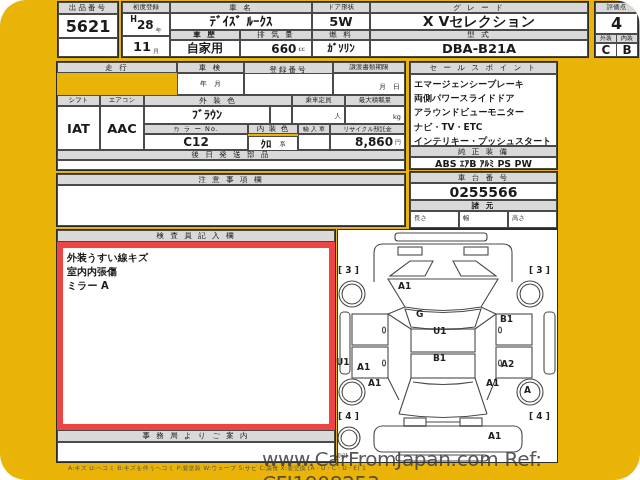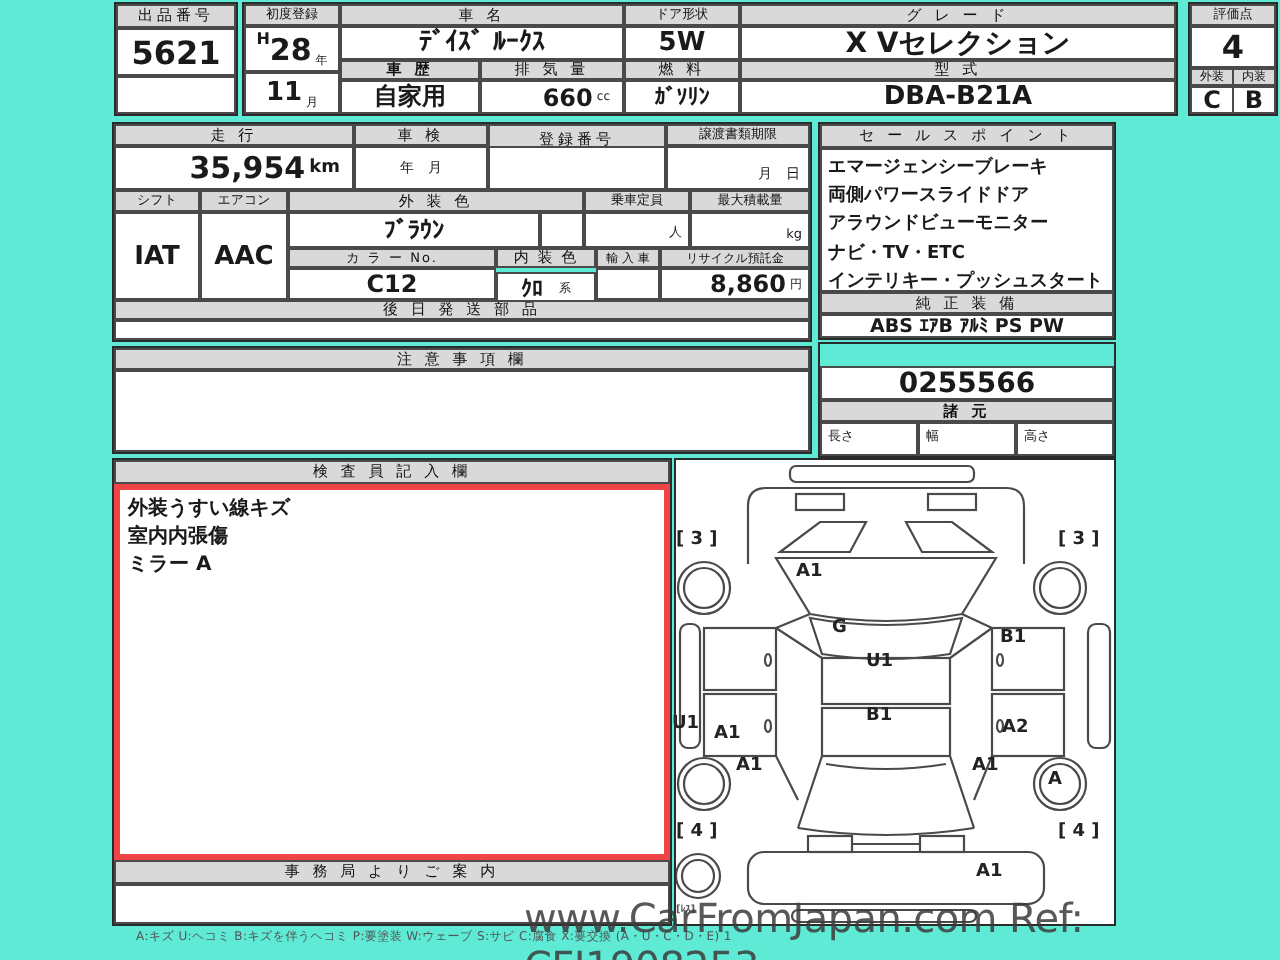--- a/index.html
+++ b/index.html
@@ -1,31 +1,31 @@
 <!DOCTYPE html>
 <html><head>
 <meta charset="utf-8">
 <style>
   html,body{margin:0;padding:0;}
-  #stage{position:relative;width:640px;height:480px;background:#5eead4;overflow:hidden;
-         font-family:"DejaVu Sans","Liberation Sans",sans-serif;color:#1a1a1a;}
+  #stage{position:relative;width:640px;height:480px;background:#eab308;overflow:hidden;
+         font-family:"DejaVu Sans","Liberation Sans",sans-serif;color:#1a1a1a;border-radius:26px;}
   .cell{position:absolute;box-sizing:border-box;border:1px solid #4a4a4a;background:#fff;
         display:flex;align-items:center;justify-content:center;overflow:hidden;white-space:nowrap;}
   .hd{background:#d9d9d9;font-size:7.5px;letter-spacing:2px;color:#111;}
   .hd.ns{letter-spacing:0;font-size:6.5px;}
   .vc{font-weight:bold;}
   .left{justify-content:flex-start;}
   .right{justify-content:flex-end;}
   .bottom{align-items:flex-end;}
   .top{align-items:flex-start;}
   .unit{font-size:6px;font-weight:normal;margin-left:2px;}
   .frame{position:absolute;box-sizing:border-box;border:1.5px solid #2b2b2b;pointer-events:none;background:transparent;}
   .era{font-size:8px;font-weight:bold;align-self:flex-start;margin-top:1px;}
-  .big{font-size:15px;font-weight:bold;}
-  .notes-body{position:absolute;box-sizing:border-box;border:3px solid #ef4444;background:#fff;
+  .big{font-size:12px;font-weight:bold;}
+  .notes-body{position:absolute;box-sizing:border-box;border:6px solid #ef4444;background:#fff;
               font-size:10px;font-weight:bold;line-height:14px;padding:3px 4px;}
   .notes-body span{display:block;}
   .sales-body{position:absolute;box-sizing:border-box;border:1px solid #4a4a4a;background:#fff;
               font-size:9px;font-weight:bold;line-height:14.2px;padding:2px 3px;}
   .sales-body span{display:block;}
   #diagram{position:absolute;left:338px;top:230px;width:219px;height:232px;background:#fff;}
   #diagram svg{position:absolute;left:0;top:0;}
   .mark{position:absolute;font-size:9px;font-weight:bold;color:#222;line-height:9px;}
   .mark.tiny{font-size:5px;line-height:5px;color:#555;}
   #legend{position:absolute;left:68px;top:464px;font-size:6px;color:#555;letter-spacing:0.2px;}
@@ -73,24 +73,20 @@
   <div class="cell vc" style="left:370px;top:40px;width:218px;height:17px;font-size:13px;">DBA-B21A</div>
 
   <div class="cell hd ns" style="left:595px;top:2px;width:43px;height:11px;">評価点</div>
   <div class="cell vc" style="left:595px;top:13px;width:43px;height:21px;font-size:16px;">4</div>
   <div class="cell hd ns" style="left:595px;top:34px;width:22px;height:9px;font-size:6px;">外装</div>
   <div class="cell hd ns" style="left:616px;top:34px;width:22px;height:9px;font-size:6px;">内装</div>
   <div class="cell vc" style="left:595px;top:43px;width:22px;height:14px;font-size:12px;">C</div>
   <div class="cell vc" style="left:616px;top:43px;width:22px;height:14px;font-size:12px;">B</div>
 
   <div class="cell hd" style="left:57px;top:62px;width:120px;height:11px;">走 行</div>
-  <div class="cell vc right" style="left:57px;top:73px;width:120px;height:22px;font-size:15px;padding-right:6px;">
-    <span>35,954</span>
-    <span style="font-size:9px;font-weight:bold;margin-left:2px;">km</span>
-  </div>
   <div class="cell hd" style="left:177px;top:62px;width:67px;height:11px;">車 検</div>
   <div class="cell" style="left:177px;top:73px;width:67px;height:22px;font-size:7px;">年　月</div>
   <div class="cell hd" style="left:244px;top:62px;width:89px;height:15px;">登録番号</div>
   <div class="cell" style="left:244px;top:73px;width:89px;height:22px;"></div>
   <div class="cell hd ns" style="left:333px;top:62px;width:72px;height:11px;">譲渡書類期限</div>
   <div class="cell right bottom" style="left:333px;top:73px;width:72px;height:22px;font-size:7px;padding:0 4px 2px 0;">月　日</div>
 
   <div class="cell hd ns" style="left:57px;top:95px;width:43px;height:11px;">シフト</div>
   <div class="cell hd ns" style="left:100px;top:95px;width:44px;height:11px;font-family:Liberation Serif, serif;">エアコン</div>
   <div class="cell vc" style="left:57px;top:106px;width:43px;height:44px;font-size:13px;">IAT</div>
@@ -129,20 +125,21 @@
   <div class="sales-body" style="left:410px;top:74px;width:147px;height:72px;">
     <span>エマージェンシーブレーキ</span>
     <span>両側パワースライドドア</span>
     <span>アラウンドビューモニター</span>
     <span>ナビ・TV・ETC</span>
     <span>インテリキー・プッシュスタート</span>
   </div>
   <div class="cell hd" style="left:410px;top:146px;width:147px;height:11px;">純 正 装 備</div>
   <div class="cell vc" style="left:410px;top:157px;width:147px;height:12px;font-size:9.5px;">ABS ｴｱB ｱﾙﾐ PS PW</div>
 
+  <div class="cell hd" style="left:410px;top:172px;width:147px;height:11px;">車 台 番 号</div>
   <div class="cell vc" style="left:410px;top:183px;width:147px;height:17px;font-size:14px;">0255566</div>
   <div class="cell hd" style="left:410px;top:200px;width:147px;height:11px;font-weight:bold;">諸 元</div>
   <div class="cell left top" style="left:410px;top:211px;width:49px;height:17px;font-size:6.5px;padding:2px 0 0 3px;">長さ</div>
   <div class="cell left top" style="left:459px;top:211px;width:49px;height:17px;font-size:6.5px;padding:2px 0 0 3px;">幅</div>
   <div class="cell left top" style="left:508px;top:211px;width:49px;height:17px;font-size:6.5px;padding:2px 0 0 3px;">高さ</div>
 
   <div class="cell hd" style="left:57px;top:230px;width:278px;height:12px;">検 査 員 記 入 欄</div>
   <div class="notes-body" style="left:57px;top:242px;width:278px;height:188px;">
     <span>外装うすい線キズ</span>
     <span>室内内張傷</span>

